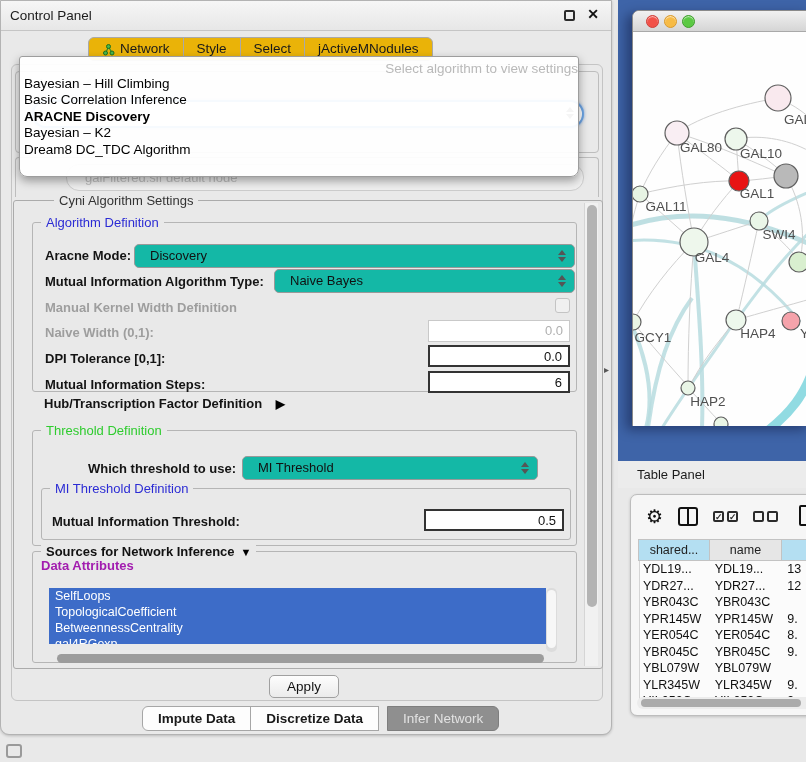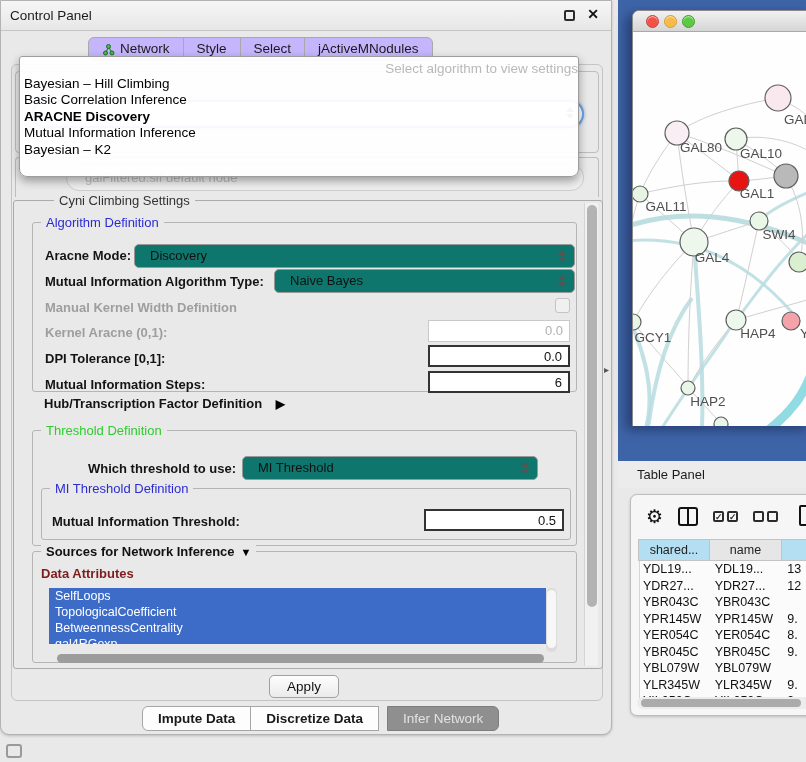--- a/index.html
+++ b/index.html
@@ -15,21 +15,21 @@
   .cp-title { position:absolute; left:9px; top:7px; font-size:13.5px; color:#1c1c1c; }
   .float-icon { position:absolute; right:36px; top:9px; width:11px; height:11px;
     border:2px solid #2b2b2b; border-radius:2px; }
   .close-icon { position:absolute; right:12px; top:5px; font-size:14px; font-weight:bold; color:#111; }
 
   .cp-outline { position:absolute; left:10px; top:63px; width:592px; height:637px;
     border:1px solid #c4c4c4; border-radius:6px; }
 
   
   .cp-tabs { position:absolute; left:88px; top:36px; display:flex; z-index:2; }
-  .tab { height:24px; line-height:22px; padding:0 13px; background:#c4b5fd;
+  .tab { height:24px; line-height:22px; padding:0 13px; background:#eab308;
     border:1px solid #a9a9a9; margin-left:-1px; font-size:13.5px; color:#1a1a1a;
     display:flex; align-items:center; gap:5px; }
   .tab:first-child { border-radius:6px 0 0 6px; }
   .tab:last-child  { border-radius:0 6px 6px 0; }
   .tab.active { background:#8f8f8f; color:#e6e6e6; border-color:#7e7e7e; }
   .tab-icon svg { display:block; }
 
   
   .bg-group1 { position:absolute; left:14px; top:70px; width:584px; height:82px;
     border:1px solid #bdbdbd; border-radius:4px; }
@@ -58,21 +58,21 @@
     font-size:13px; white-space:nowrap; }
   .legend-dark  { left:40px; color:#333; }
   .legend-blue  { color:#2b2bd4; left:8px; }
   .legend-green { color:#2fcc2f; left:8px; }
   .legend-black { color:#111; left:8px; font-weight:bold; }
 
   .alg-group { position:absolute; left:18px; top:21px; width:545px; height:170px;
     border:1px solid #b5b5b5; border-radius:3px; }
   .flabel { position:absolute; font-size:13px; font-weight:bold; color:#141414; white-space:nowrap; }
   .flabel.dis { color:#9e9e9e; }
-  .combo { position:absolute; height:24px; background:#0f766e; border:1px solid #999;
+  .combo { position:absolute; height:24px; background:#14b8a6; border:1px solid #999;
     border-radius:5px; font-size:13px; line-height:22px; padding-left:15px; color:#111; }
   .spin { position:absolute; right:9px; top:4px; width:7px; height:14px; }
   .spin::before { content:""; position:absolute; left:0; top:1px;
     border-left:4px solid transparent; border-right:4px solid transparent;
     border-bottom:5px solid #555; }
   .spin::after { content:""; position:absolute; left:0; bottom:1px;
     border-left:4px solid transparent; border-right:4px solid transparent;
     border-top:5px solid #555; }
   .numfield { position:absolute; height:22px; background:#fff; text-align:right;
     padding-right:6px; font-size:13px; line-height:19px; color:#111; }
@@ -85,21 +85,21 @@
   .tri-right { display:inline-block; margin-left:10px; font-size:12px; color:#000; }
 
   .thr-group { position:absolute; left:18px; top:229px; width:545px; height:116px;
     border:1px solid #b5b5b5; border-radius:3px; }
   .mi-group { position:absolute; left:8px; top:57px; width:530px; height:52px;
     border:1px solid #b5b5b5; border-radius:3px; }
 
   .src-group { position:absolute; left:18px; top:350px; width:545px; height:112px;
     border:1px solid #b5b5b5; border-radius:3px; }
   .tri-down { display:inline-block; margin-left:6px; font-size:11px; color:#000; }
-  .attr-title { position:absolute; left:8px; top:14px; font-size:13px; font-weight:bold; color:#7f1d1d; }
+  .attr-title { position:absolute; left:8px; top:6px; font-size:13px; font-weight:bold; color:#a21caf; }
   .attr-list { position:absolute; left:16px; top:36px; width:497px; height:56px; background:#fff; overflow:hidden; }
   .attr-item { height:16px; line-height:16px; padding-left:6px; font-size:12.5px; color:#fff; }
   .attr-vscroll { position:absolute; left:513px; top:36px; width:11px; height:64px;
     background:#dcdcdc; border-radius:5px; }
   .attr-vthumb { position:absolute; left:1px; top:2px; width:9px; height:58px;
     background:#f7f7f7; border-radius:5px; }
   .src-hthumb { position:absolute; left:24px; top:102px; width:487px; height:9px;
     background:#9c9c9c; border-radius:5px; }
 
   .v-scrollbar { position:absolute; left:570px; top:2px; width:14px; height:463px;
@@ -222,47 +222,47 @@
         <span>jActiveMNodules</span>
       </div>
     </div>
 
   <div class="dropdown">
     <div class="dd-placeholder">Select algorithm to view settings</div>
     <div>
         <div class="dd-item">Bayesian – Hill Climbing</div>
         <div class="dd-item">Basic Correlation Inference</div>
         <div class="dd-item sel">ARACNE Discovery</div>
-        <div class="dd-item">Mutual Information Inference</div>
         <div class="dd-item">Bayesian – K2</div>
+        <div class="dd-item">Dream8 DC_TDC Algorithm</div>
       </div>
   </div>
 
   <div class="settings">
-    <span class="legend legend-dark">Cyni Climbing Settings</span>
+    <span class="legend legend-dark">Cyni Algorithm Settings</span>
 
     <div class="alg-group">
       <span class="legend legend-blue">Algorithm Definition</span>
 
       <span class="flabel" style="left:12px; top:25px;">Aracne Mode:</span>
       <div class="combo" style="left:101px; top:21px; width:441px;">
         <span>Discovery</span>
         <span class="spin"></span>
       </div>
 
       <span class="flabel" style="left:12px; top:51px;">Mutual Information Algorithm Type:</span>
       <div class="combo" style="left:241px; top:46px; width:301px;">
         <span>Naive Bayes</span>
         <span class="spin"></span>
       </div>
 
       <span class="flabel dis" style="left:12px; top:77px;">Manual Kernel Width Definition</span>
       <span class="chk" style="left:522px; top:75px;"></span>
 
-      <span class="flabel dis" style="left:12px; top:102px;">Kernel Aracne (0,1):</span>
+      <span class="flabel dis" style="left:12px; top:102px;">Naive Width (0,1):</span>
       <div class="numfield nf-light" style="left:395px; top:97px; width:142px; color:#b0b0b0;">0.0</div>
 
       <span class="flabel" style="left:12px; top:128px;">DPI Tolerance [0,1]:</span>
       <div class="numfield nf-dark" style="left:395px; top:122px; width:142px;">0.0</div>
 
       <span class="flabel" style="left:12px; top:154px;">Mutual Information Steps:</span>
       <div class="numfield nf-dark" style="left:395px; top:148px; width:142px;">6</div>
     </div>
 
     <div class="hub-row">

